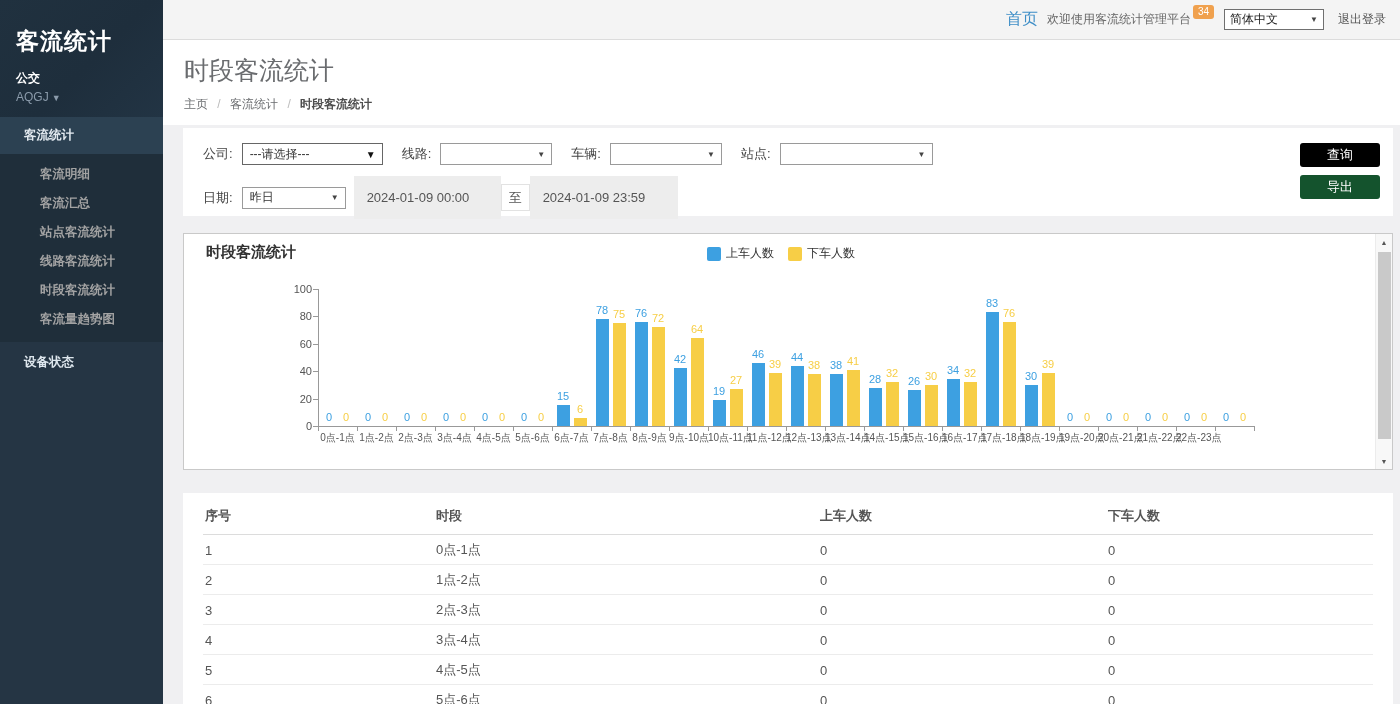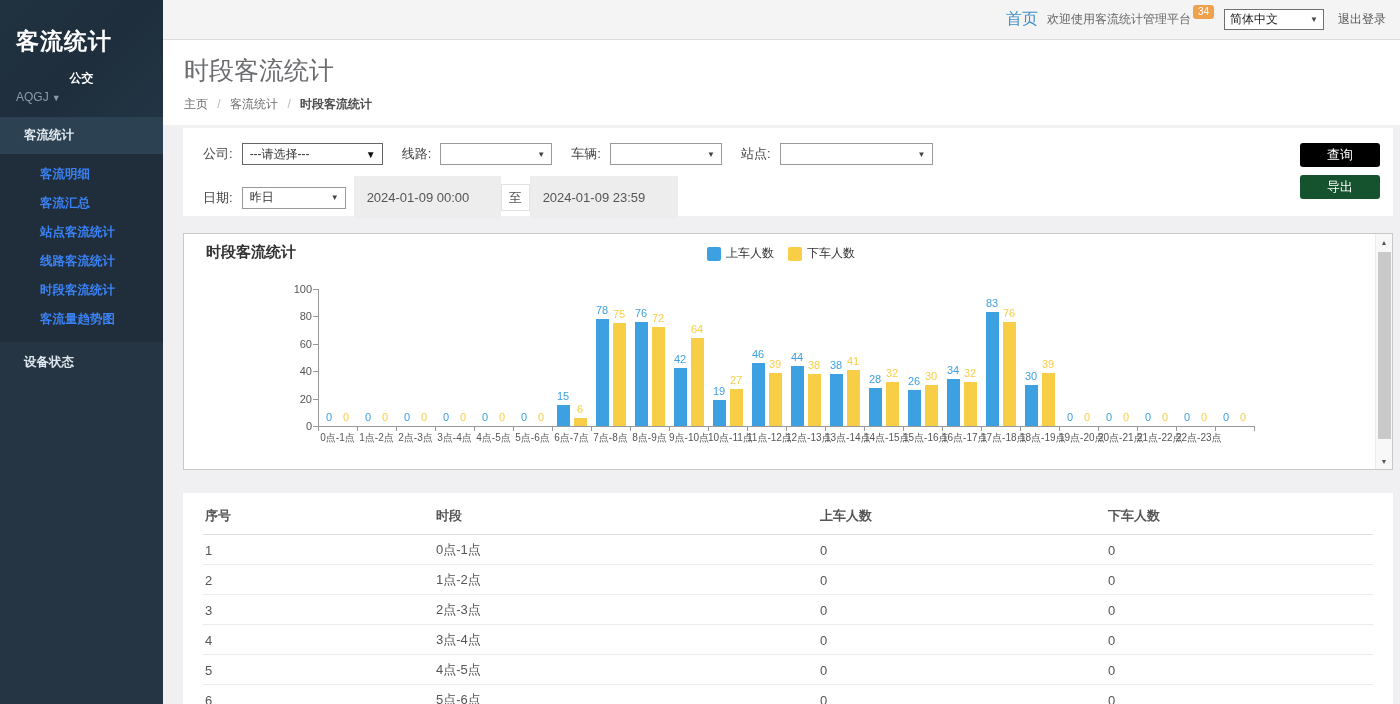--- a/index.html
+++ b/index.html
@@ -4,27 +4,27 @@
 <style>
   * { box-sizing: border-box; margin: 0; padding: 0; }
   html,body { width:1400px; height:704px; overflow:hidden;
     font-family:"Liberation Sans","DejaVu Sans",sans-serif; background:#f0f0f2; }
 
   
   .sidebar { position:absolute; left:0; top:0; width:163px; height:704px; background:#253544; }
   .brand { height:117px; padding:26px 16px 0 16px;
     background:linear-gradient(135deg,#20313f 0%,#1e2e3c 55%,#223444 100%); }
   .brand-title { color:#fff; font-size:23px; font-weight:bold; letter-spacing:1px; }
-  .brand-org { margin-top:13px; color:#fff; font-size:12px; font-weight:bold;text-align:center; }
+  .brand-org { margin-top:13px; color:#fff; font-size:12px; font-weight:bold; }
   .brand-code { margin-top:3px; color:#8b9bab; font-size:12px; cursor:pointer; }
   .brand-code .caret { font-size:9px; color:#8b9bab; margin-left:3px; }
   .menu-header { background:#2c4152; padding:10px 0 10px 24px; color:#e3eaf0; font-size:12.5px;
     font-weight:bold; cursor:pointer; }
   .submenu { background:#1f2e3a; padding:6px 0 8px 0; }
-  .submenu-item { padding:6px 0 6px 40px; color:#3b82f6; font-size:12.5px; font-weight:bold; cursor:pointer; }
+  .submenu-item { padding:6px 0 6px 40px; color:#a3a3a3; font-size:12.5px; font-weight:bold; cursor:pointer; }
   .menu-item { padding:12px 0 12px 24px; color:#dde6ed; font-size:12.5px; font-weight:bold; cursor:pointer; }
 
   
   .main { position:absolute; left:163px; top:0; width:1237px; height:704px; }
 
   .topbar { height:40px; background:#f4f4f4; border-bottom:1px solid #dcdcdc;
     display:flex; align-items:center; justify-content:flex-end; padding-right:14px; }
   .home-link { color:#3e8ec7; font-size:16px; margin-right:9px; cursor:pointer; }
   .welcome { color:#666; font-size:12px; }
   .badge { display:inline-block; background:#f0a14e; color:#fff; font-size:10px; line-height:12px;

